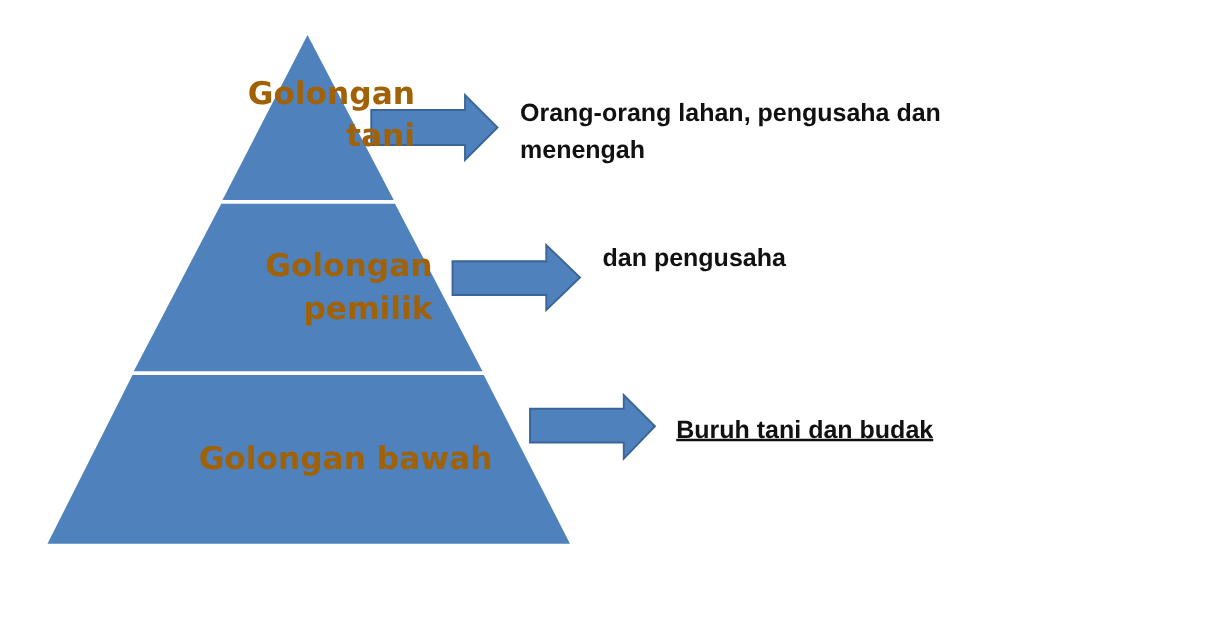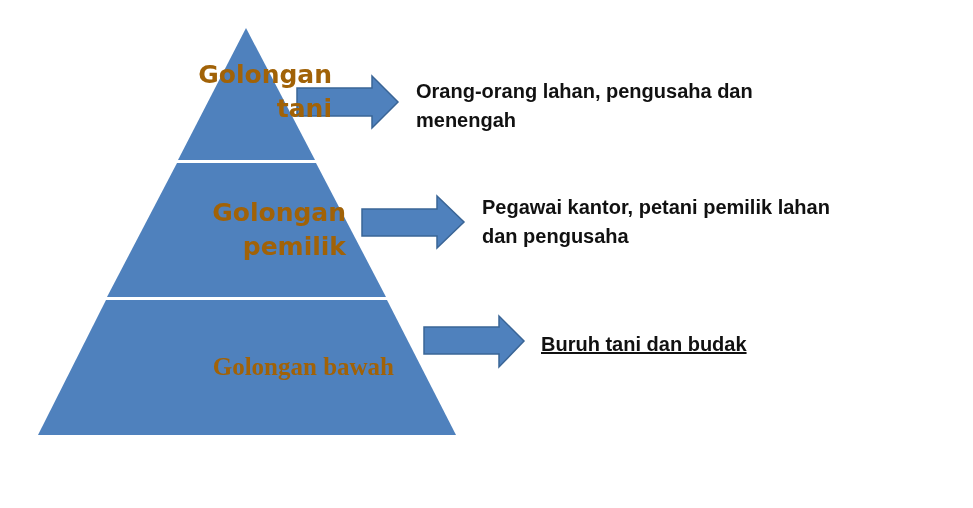--- a/index.html
+++ b/index.html
@@ -25,29 +25,28 @@
 <div class="tier-label" style="left:160px; top:58px; width:172px; font-size:25px;">
   <div>Golongan</div>
   <div>tani</div>
 </div>
 
 <div class="tier-label" style="left:146px; top:196px; width:200px; font-size:25px;">
   <div>Golongan</div>
   <div>pemilik</div>
 </div>
 
-<div class="tier-label" style="left:100px; top:350px; width:294px; font-size:25px;font-family:Liberation Serif, serif;">
+<div class="tier-label" style="left:100px; top:350px; width:294px; font-size:25px;">
   <div>Golongan bawah</div>
 </div>
 
 <div class="desc" style="left:416px; top:77px;">
   <div>Orang-orang lahan, pengusaha dan</div>
   <div>menengah</div>
 </div>
 
 <div class="desc" style="left:482px; top:193px;">
-  <div>Pegawai kantor, petani pemilik lahan</div>
   <div>dan pengusaha</div>
 </div>
 
 <div class="desc" style="left:541px; top:330px;text-decoration:underline;">
   <div>Buruh tani dan budak</div>
 </div>
 
 </body></html>

